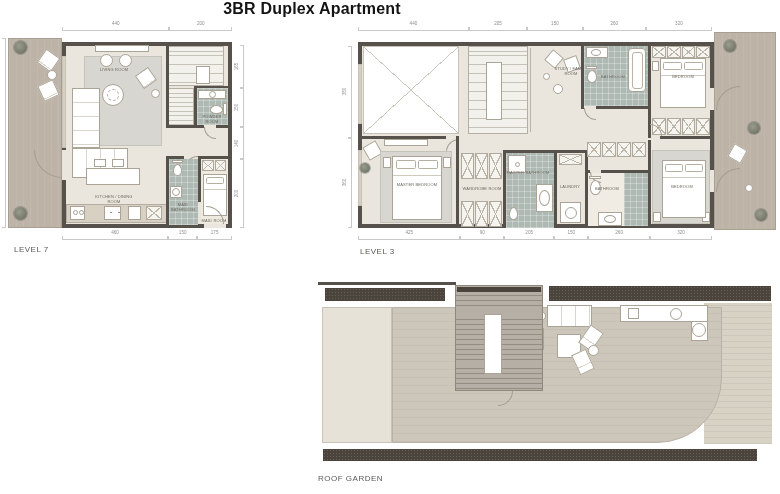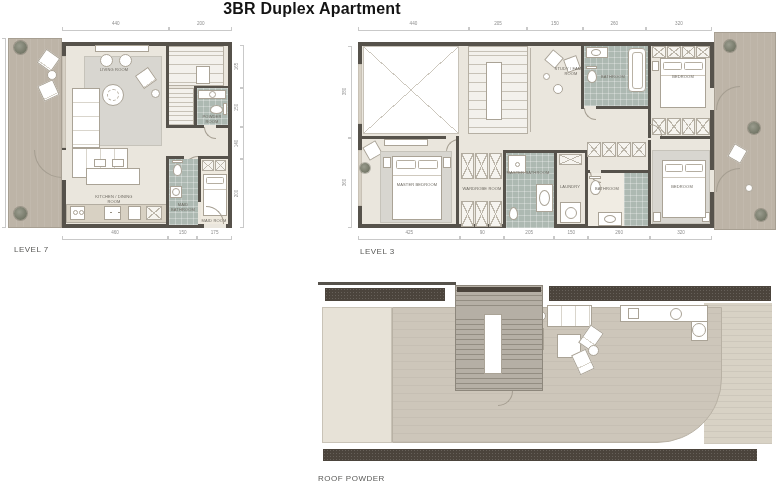--- a/index.html
+++ b/index.html
@@ -391,16 +391,16 @@
     <div class="abs wf" style="left:628px;top:308px;width:11px;height:11px"></div>
     <div class="abs sink" style="left:670px;top:308px;width:12px;height:12px"></div>
     <div class="abs wf" style="left:691px;top:321px;width:17px;height:20px"></div>
     <div class="abs sink" style="left:692px;top:323px;width:14px;height:14px"></div>
 
     <div class="abs stairs-roof" style="left:455px;top:285px;width:88px;height:106px"></div>
     <div class="abs" style="left:457px;top:287px;width:84px;height:5px;background:#4b443c"></div>
     <div class="abs wf" style="left:484px;top:314px;width:18px;height:60px"></div>
     <div class="abs arc" style="left:498px;top:391px;width:15px;height:15px;transform:rotate(270deg)"></div>
 
-    <div class="abs plabel" style="left:318px;top:474px">ROOF POWDER</div>
+    <div class="abs plabel" style="left:318px;top:474px">ROOF GARDEN</div>
   </div>
 
 </div>
 
 </body></html>

